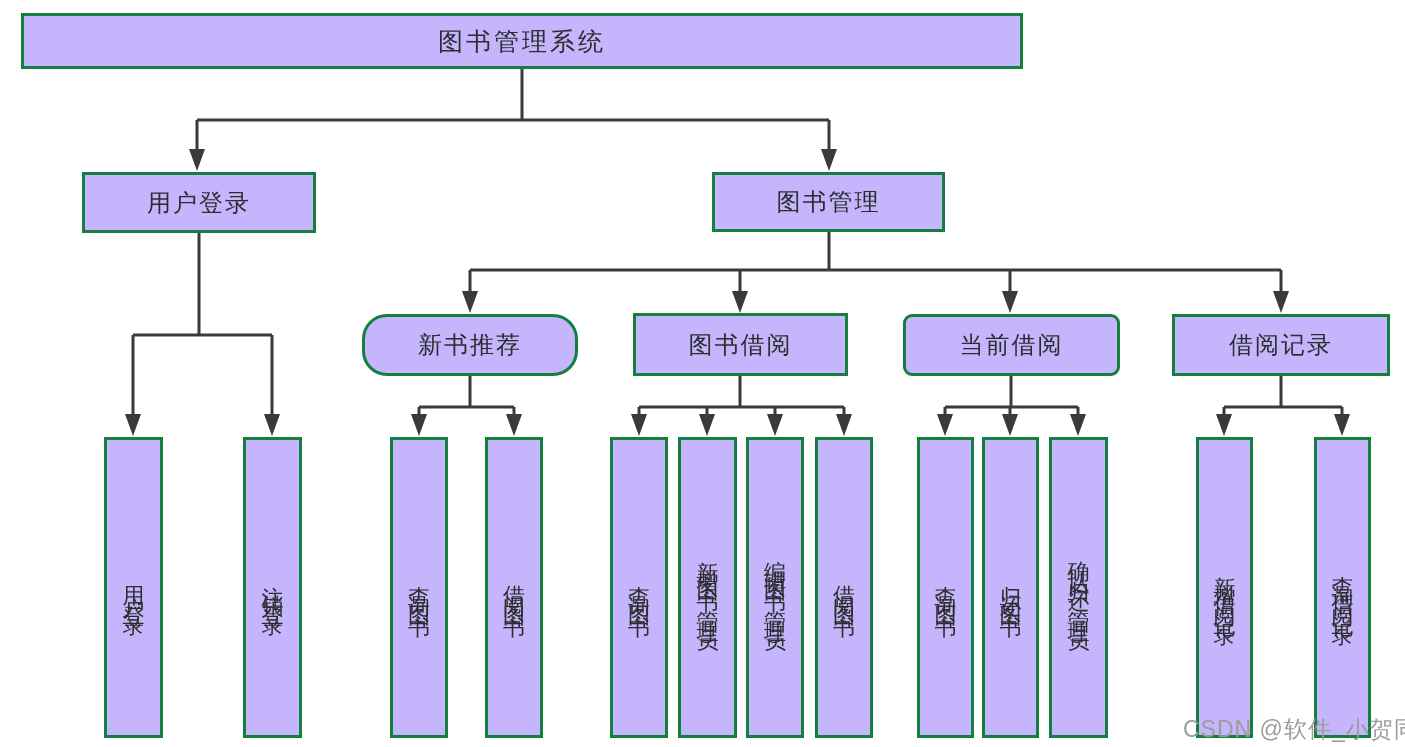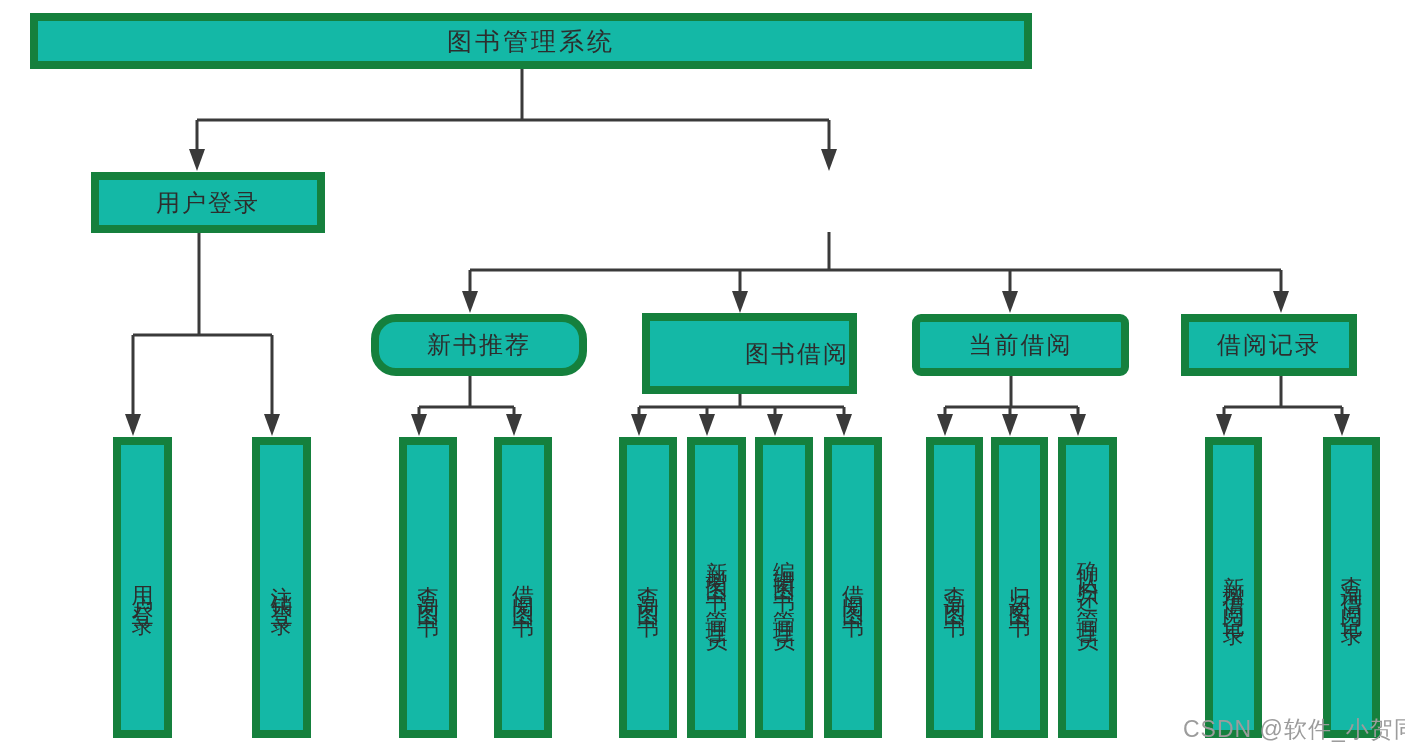--- a/index.html
+++ b/index.html
@@ -14,27 +14,26 @@
   }
   svg.connectors {
     position: absolute;
     left: 0; top: 0;
     width: 1405px; height: 747px;
     z-index: 1;
   }
   .node {
     position: absolute;
     box-sizing: border-box;
-    border: 8px solid #15803d;
-    background: #14b8a6;
+    border: 3px solid #15803d;
+    background: #c4b5fd;
     display: flex;
     align-items: center;
     justify-content: center;
     z-index: 2;
-    margin-left: 9px;
   }
   .node.h-node { font-size: 24px; letter-spacing: 2px; }
   .node.root-node { font-size: 25px; letter-spacing: 3px; }
   .node.v-node span {
     writing-mode: vertical-rl;
     text-orientation: mixed;
     font-size: 22px;
     letter-spacing: 10px;
     line-height: 1;
     white-space: nowrap;
@@ -95,31 +94,34 @@
     </g>
   </svg>
 
   <div class="node root-node" style="left:21px; top:13px; width:1002px; height:56px;">
     <span>图书管理系统</span>
   </div>
 
   <div class="node h-node" style="left:82px; top:172px; width:234px; height:61px;">
     <span>用户登录</span>
   </div>
+  <div class="node h-node" style="left:712px; top:172px; width:233px; height:60px;">
+    <span>图书管理</span>
+  </div>
 
   <div class="node h-node" style="left:362px; top:314px; width:216px; height:62px;border-radius:25px;">
     <span>新书推荐</span>
   </div>
-  <div class="node h-node" style="left:633px; top:313px; width:215px; height:81px;justify-content:flex-end;">
+  <div class="node h-node" style="left:633px; top:313px; width:215px; height:63px;">
     <span>图书借阅</span>
   </div>
   <div class="node h-node" style="left:903px; top:314px; width:217px; height:62px;border-radius:9px;">
     <span>当前借阅</span>
   </div>
-  <div class="node h-node" style="left:1172px; top:314px; width:176px; height:62px;">
+  <div class="node h-node" style="left:1172px; top:314px; width:218px; height:62px;">
     <span>借阅记录</span>
   </div>
 
   <div class="node v-node" style="left:104px; top:437px; width:59px; height:301px;">
     <span>用户登录</span>
   </div>
   <div class="node v-node" style="left:243px; top:437px; width:59px; height:301px;">
     <span>注销登录</span>
   </div>
 

